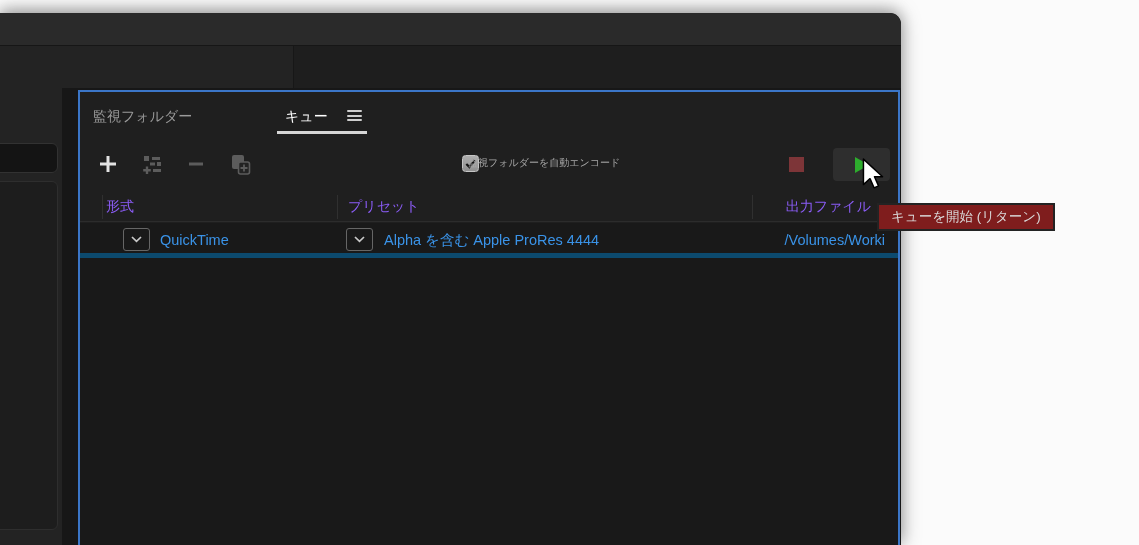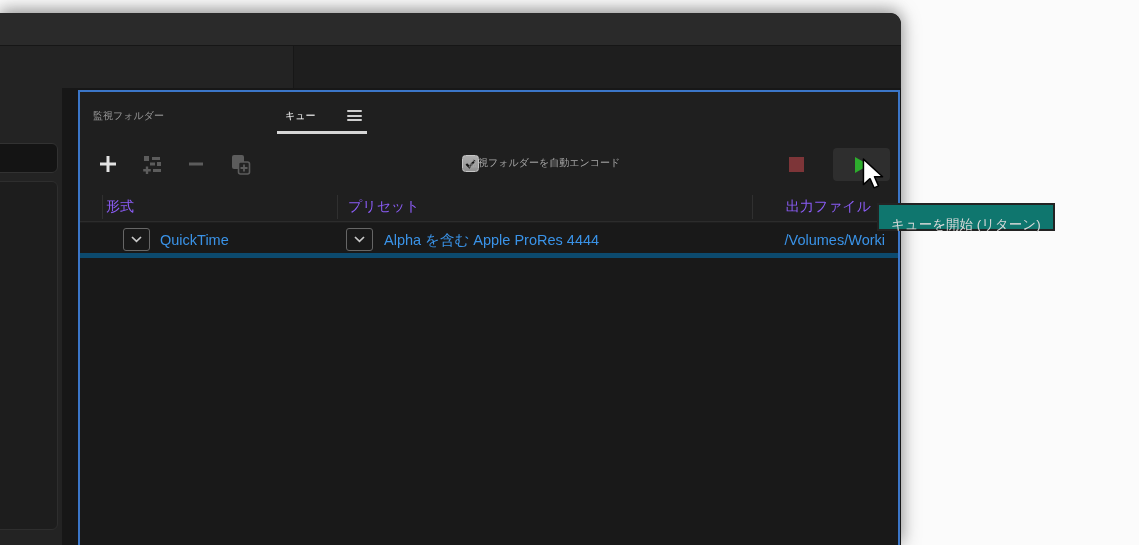--- a/index.html
+++ b/index.html
@@ -54,21 +54,21 @@
   }
   .mini-rect-2 {
     position:absolute; left:-8px; top:93px; width:66px; height:349px;
     background:#1d1d1d; border:1px solid #2e2e2e; border-radius:6px;
   }
   
   .queue-panel {
     position:absolute; left:78px; top:2px; width:822px; height:458px;
     background:#1f1f1f; border:2px solid #3b76c8;
   }
-  .panel-tab { position:absolute; top:0; height:48px; line-height:48px; font-size:10px; cursor:default; white-space:nowrap; }
+  .panel-tab { position:absolute; top:0; height:48px; line-height:48px; font-size:14px; cursor:default; white-space:nowrap; }
   .tab-watch { left:13px; color:#9b9b9b; }
   .tab-queue { left:205px; color:#ffffff; }
   .panel-menu { position:absolute; left:267px; top:18px; width:15px; }
   .panel-menu i { width:15px; height:2.2px; background:#cfcfcf; margin-bottom:2.4px; }
   .tab-underline { position:absolute; left:197px; top:39px; width:90px; height:3px; background:#d6d6d6; }
   
   .tb-btn { position:absolute; width:24px; height:24px; top:60px; display:flex; align-items:center; justify-content:center; cursor:default; }
   .tb-plus   { left:16px; }
   .tb-preset { left:60px; }
   .tb-minus  { left:104px; }
@@ -115,22 +115,22 @@
     position:absolute; top:5px; width:27px; height:23px;
     border:1px solid #666; border-radius:3px;
     display:flex; align-items:center; justify-content:center; background:transparent;
   }
   .dd-format { left:43px; } .dd-preset { left:266px; }
   .link { position:absolute; top:0; line-height:35px; font-size:14.5px; color:#3a93e8; white-space:nowrap; cursor:default; }
   .link-format { left:80px; } .link-preset { left:304px; } .link-output { right:13px; }
   
   .tooltip {
     position:absolute; left:877px; top:203px; height:28px;
-    background:#0f766e; border:2px solid #232323;
-    color:#dadada; font-size:13.5px; line-height:24px; padding:8px 12px;
+    background:#7f1d1d; border:2px solid #232323;
+    color:#dadada; font-size:13.5px; line-height:24px; padding:0 12px;
     white-space:nowrap; z-index:30;
   }
   .cursor { position:absolute; left:860px; top:157px; z-index:40; }
 </style>
 </head>
 <body>
 
 <div class="app-window">
 
   <div class="title-strip"></div>

